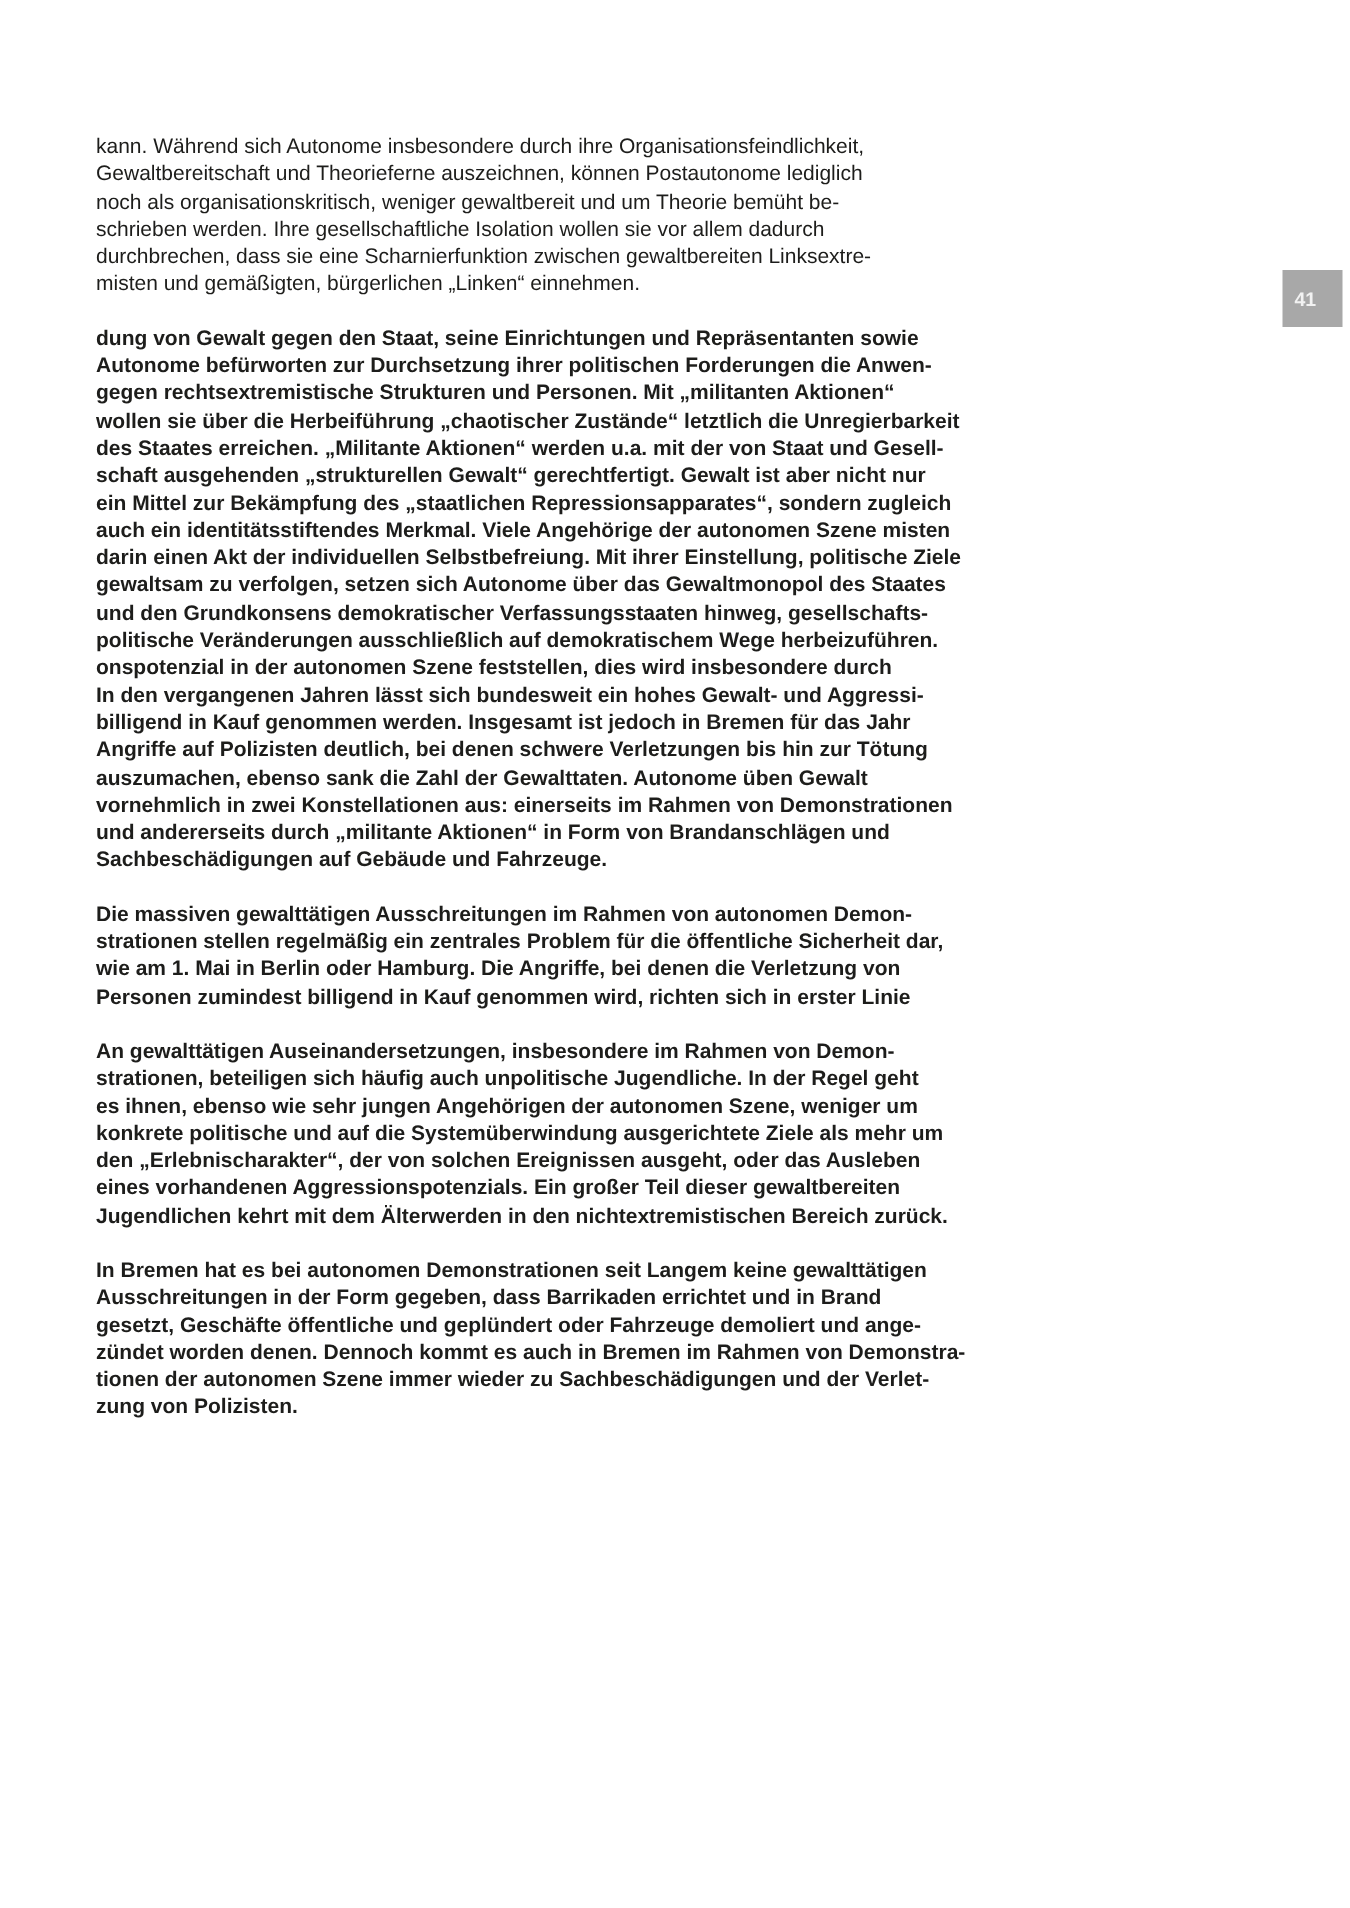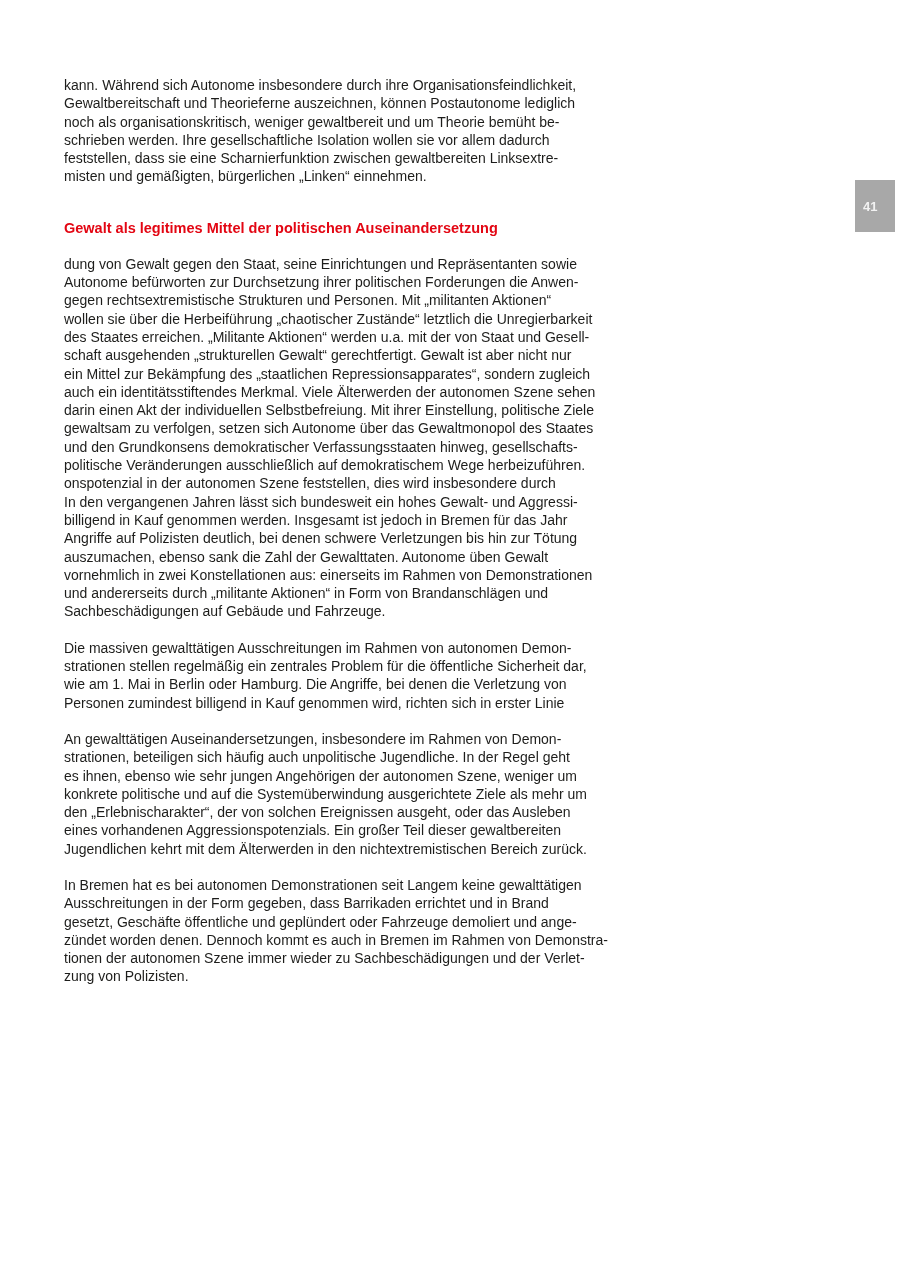--- a/index.html
+++ b/index.html
@@ -11,47 +11,48 @@
     position: relative;
     width: 900px;
     height: 1272px;
     background: #ffffff;
     overflow: hidden;
     font-family: "Liberation Sans", sans-serif;
   }
   .content {
     position: absolute;
     left: 64px;
-    top: 76px;
+    top: 88px;
     width: 560px;
     color: var(--body-text, #1d1d1b);
     font-size: 14px;
     line-height: 18.3px;
   }
   .line {
     white-space: nowrap;
   }
   .para + .para {
     margin-top: 18px;
+    font-weight: bold;
   }
   .heading {
     color: var(--heading-red, #e30613);
     font-weight: bold;
     font-size: 14.5px;
     line-height: 18px;
     margin-top: 33px;
     margin-bottom: 18px;
     white-space: nowrap;
   }
   .page-marker {
     position: absolute;
     top: 180px;
     right: 5px;
     width: 40px;
-    height: 52px;
+    height: 38px;
     background: var(--page-marker-bg, #a8a8a8);
     color: var(--page-marker-text, #f2f2f2);
     font-weight: bold;
     font-size: 13px;
     display: flex;
     align-items: center;
     padding-left: 8px;
     box-sizing: border-box;
   }
 </style>
@@ -61,33 +62,32 @@
 <div class="page">
   <div class="page-marker">
     <span>41</span>
   </div>
   <div class="content" id="content">
       <div class="para">
         <div class="line">kann. Während sich Autonome insbesondere durch ihre Organisationsfeindlichkeit,</div>
         <div class="line">Gewaltbereitschaft und Theorieferne auszeichnen, können Postautonome lediglich</div>
         <div class="line">noch als organisationskritisch, weniger gewaltbereit und um Theorie bemüht be-</div>
         <div class="line">schrieben werden. Ihre gesellschaftliche Isolation wollen sie vor allem dadurch</div>
-        <div class="line">feststellen, dass sie eine Scharnierfunktion zwischen gewaltbereiten Linksextre-</div>
+        <div class="line">durchbrechen, dass sie eine Scharnierfunktion zwischen gewaltbereiten Linksextre-</div>
         <div class="line">misten und gemäßigten, bürgerlichen „Linken“ einnehmen.</div>
       </div>
-      <div class="heading">Gewalt als legitimes Mittel der politischen Auseinandersetzung</div>
       <div class="para">
         <div class="line">dung von Gewalt gegen den Staat, seine Einrichtungen und Repräsentanten sowie</div>
         <div class="line">Autonome befürworten zur Durchsetzung ihrer politischen Forderungen die Anwen-</div>
         <div class="line">gegen rechtsextremistische Strukturen und Personen. Mit „militanten Aktionen“</div>
         <div class="line">wollen sie über die Herbeiführung „chaotischer Zustände“ letztlich die Unregierbarkeit</div>
         <div class="line">des Staates erreichen. „Militante Aktionen“ werden u.a. mit der von Staat und Gesell-</div>
         <div class="line">schaft ausgehenden „strukturellen Gewalt“ gerechtfertigt. Gewalt ist aber nicht nur</div>
         <div class="line">ein Mittel zur Bekämpfung des „staatlichen Repressionsapparates“, sondern zugleich</div>
-        <div class="line">auch ein identitätsstiftendes Merkmal. Viele Älterwerden der autonomen Szene sehen</div>
+        <div class="line">auch ein identitätsstiftendes Merkmal. Viele Angehörige der autonomen Szene misten</div>
         <div class="line">darin einen Akt der individuellen Selbstbefreiung. Mit ihrer Einstellung, politische Ziele</div>
         <div class="line">gewaltsam zu verfolgen, setzen sich Autonome über das Gewaltmonopol des Staates</div>
         <div class="line">und den Grundkonsens demokratischer Verfassungsstaaten hinweg, gesellschafts-</div>
         <div class="line">politische Veränderungen ausschließlich auf demokratischem Wege herbeizuführen.</div>
         <div class="line">onspotenzial in der autonomen Szene feststellen, dies wird insbesondere durch</div>
         <div class="line">In den vergangenen Jahren lässt sich bundesweit ein hohes Gewalt- und Aggressi-</div>
         <div class="line">billigend in Kauf genommen werden. Insgesamt ist jedoch in Bremen für das Jahr</div>
         <div class="line">Angriffe auf Polizisten deutlich, bei denen schwere Verletzungen bis hin zur Tötung</div>
         <div class="line">auszumachen, ebenso sank die Zahl der Gewalttaten. Autonome üben Gewalt</div>
         <div class="line">vornehmlich in zwei Konstellationen aus: einerseits im Rahmen von Demonstrationen</div>

